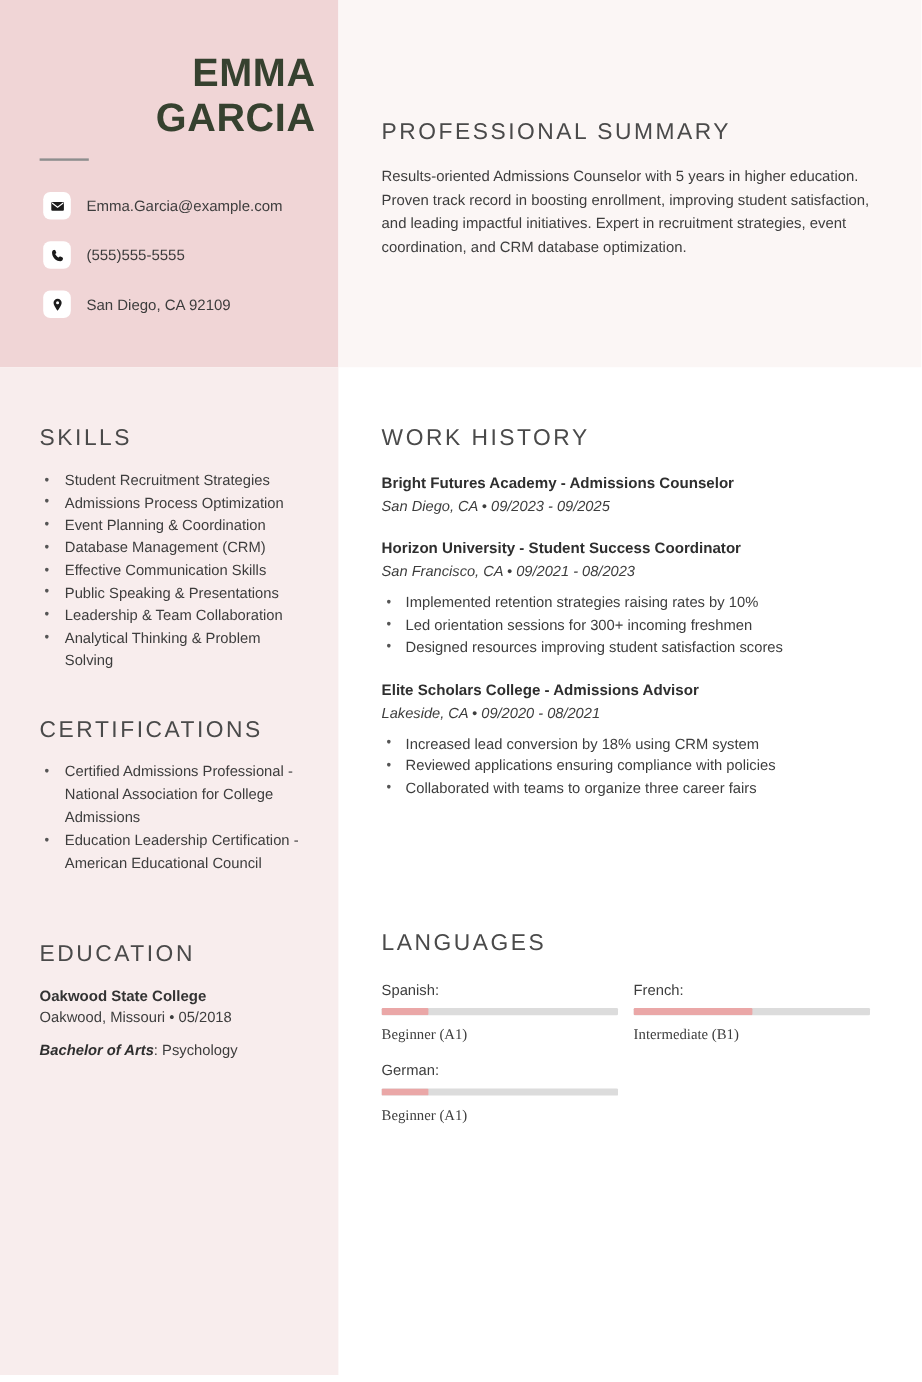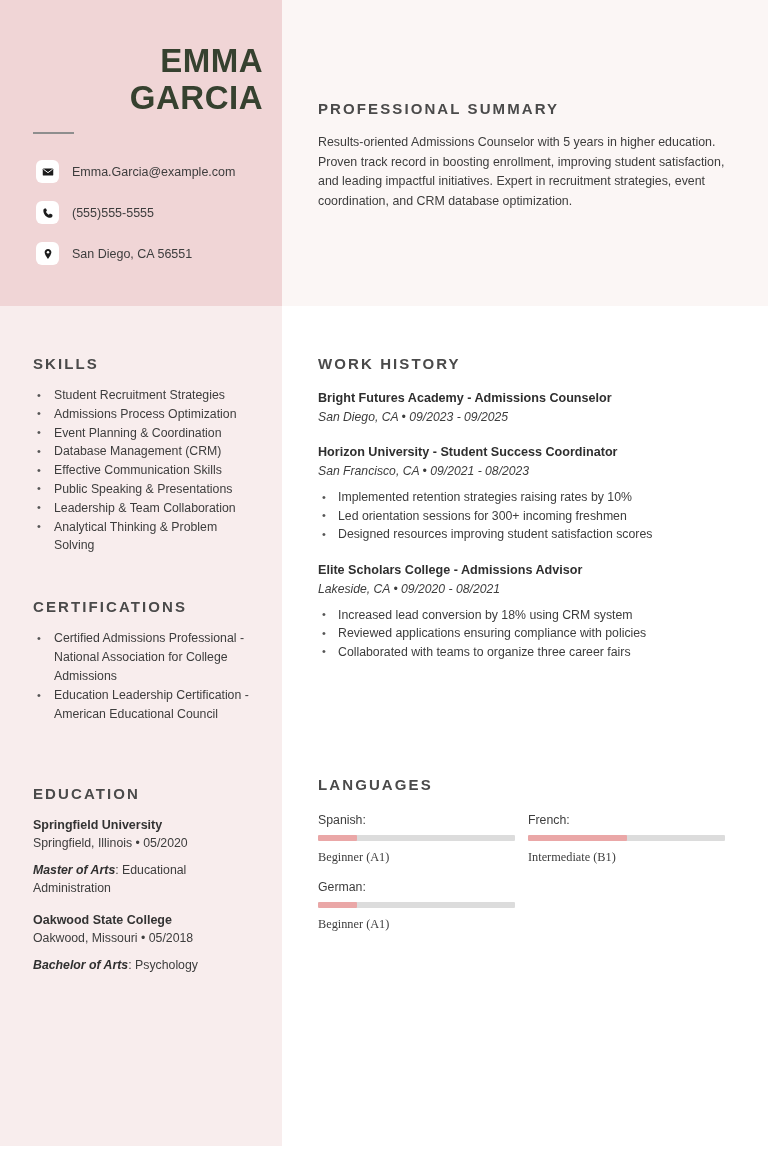--- a/index.html
+++ b/index.html
@@ -106,22 +106,22 @@
   .contact-badge svg { display: block; }
   .contact-text {
     margin-left: 13px;
     font-size: 12.5px;
     color: #3d3d3d;
     white-space: nowrap;
   }
 
   
   .sec-head {
-    font-size: 15px;
-    font-weight: bold;
+    font-size: 19px;
+    font-weight: normal;
     letter-spacing: 2.1px;
     color: #4a4a4a;
     text-transform: uppercase;
   }
 
   
   .left-sec { position: absolute; left: 33px; width: 222px; }
   .left-sec.skills        { top: 355px; }
   .left-sec.certs         { top: 598px; }
   .left-sec.education     { top: 785px; }
@@ -299,21 +299,21 @@
         <span class="contact-text">(555)555-5555</span>
       </div>
 
       <div class="contact-row">
         <span class="contact-badge">
           <svg width="12" height="12" viewBox="0 0 16 16" aria-hidden="true">
             <path d="M8 1.2c-2.5 0-4.5 2-4.5 4.5 0 3.3 4.5 8.9 4.5 8.9s4.5-5.6 4.5-8.9c0-2.5-2-4.5-4.5-4.5z" fill="#1c1c1c"></path>
             <circle cx="8" cy="5.7" r="1.7" fill="#ffffff"></circle>
           </svg>
         </span>
-        <span class="contact-text">San Diego, CA 56551</span>
+        <span class="contact-text">San Diego, CA 92109</span>
       </div>
 
     </div>
 
     <div class="left-sec skills">
       <div class="sec-head">SKILLS</div>
       <ul class="bullets">
         <li>Student Recruitment Strategies</li>
         <li>Admissions Process Optimization</li>
         <li>Event Planning &amp; Coordination</li>
@@ -329,25 +329,20 @@
       <div class="sec-head">CERTIFICATIONS</div>
       <ul class="bullets">
         <li>Certified Admissions Professional - National Association for College Admissions</li>
         <li>Education Leadership Certification - American Educational Council</li>
       </ul>
     </div>
 
     <div class="left-sec education">
       <div class="sec-head">EDUCATION</div>
 
-      <div class="edu-entry">
-        <div class="edu-school">Springfield University</div>
-        <div class="edu-meta">Springfield, Illinois  •  05/2020</div>
-        <div class="edu-degree"><span class="deg-name">Master of Arts</span><span>: Educational Administration</span></div>
-      </div>
 
       <div class="edu-entry">
         <div class="edu-school">Oakwood State College</div>
         <div class="edu-meta">Oakwood, Missouri  •  05/2018</div>
         <div class="edu-degree"><span class="deg-name">Bachelor of Arts</span><span>: Psychology</span></div>
       </div>
     </div>
 
   </div>
 

